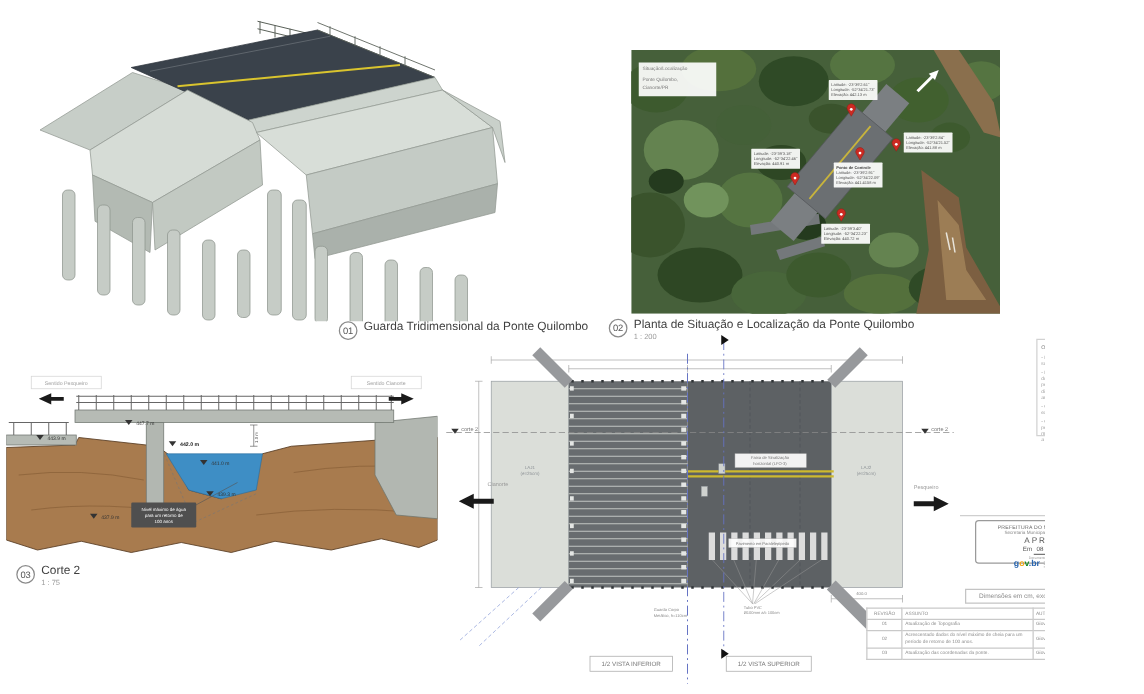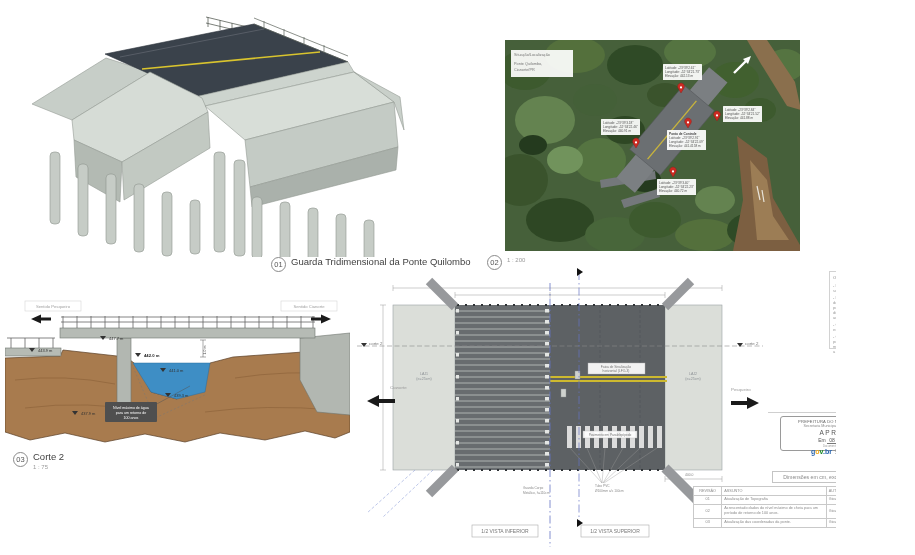--- a/index.html
+++ b/index.html
@@ -225,20 +225,21 @@
     <div class="pinlabel" style="left:152px;top:139px;">
       <div>Latitude: -23°39'3.40"</div>
       <div>Longitude: -52°34'22.23"</div>
       <div>Elevação: 440.72 m</div>
     </div>
   </div>
 
   <div class="caption" style="left:487px;top:255px;">
     <div class="numcircle">02</div>
     <div>
+      <div class="cap-title">Planta de Situação e Localização da Ponte Quilombo</div>
       <div class="cap-scale">1 : 200</div>
     </div>
   </div>
 
   <svg class="abs" style="left:5px;top:300px;" width="345" height="148" viewBox="0 0 345 148">
 
     <path d="M0,58 L55,56 L58,50 L112,56 L125,60 L133,66 L146,92 L172,99 L188,82 L205,63 L228,57 L298,52 L345,50
              L345,132 L330,138 L300,131 L260,140 L215,133 L180,142 L140,134 L100,142 L60,133 L25,140 L0,132 Z" fill="#a87b4e" stroke="#5a3f26" stroke-width="0.7"></path>
     <path d="M10,80 Q60,74 110,84 M20,108 Q80,100 150,112 M200,112 Q260,104 330,110 M230,78 Q280,70 340,74" fill="none" stroke="#8a6038" stroke-width="0.6"></path>
 

